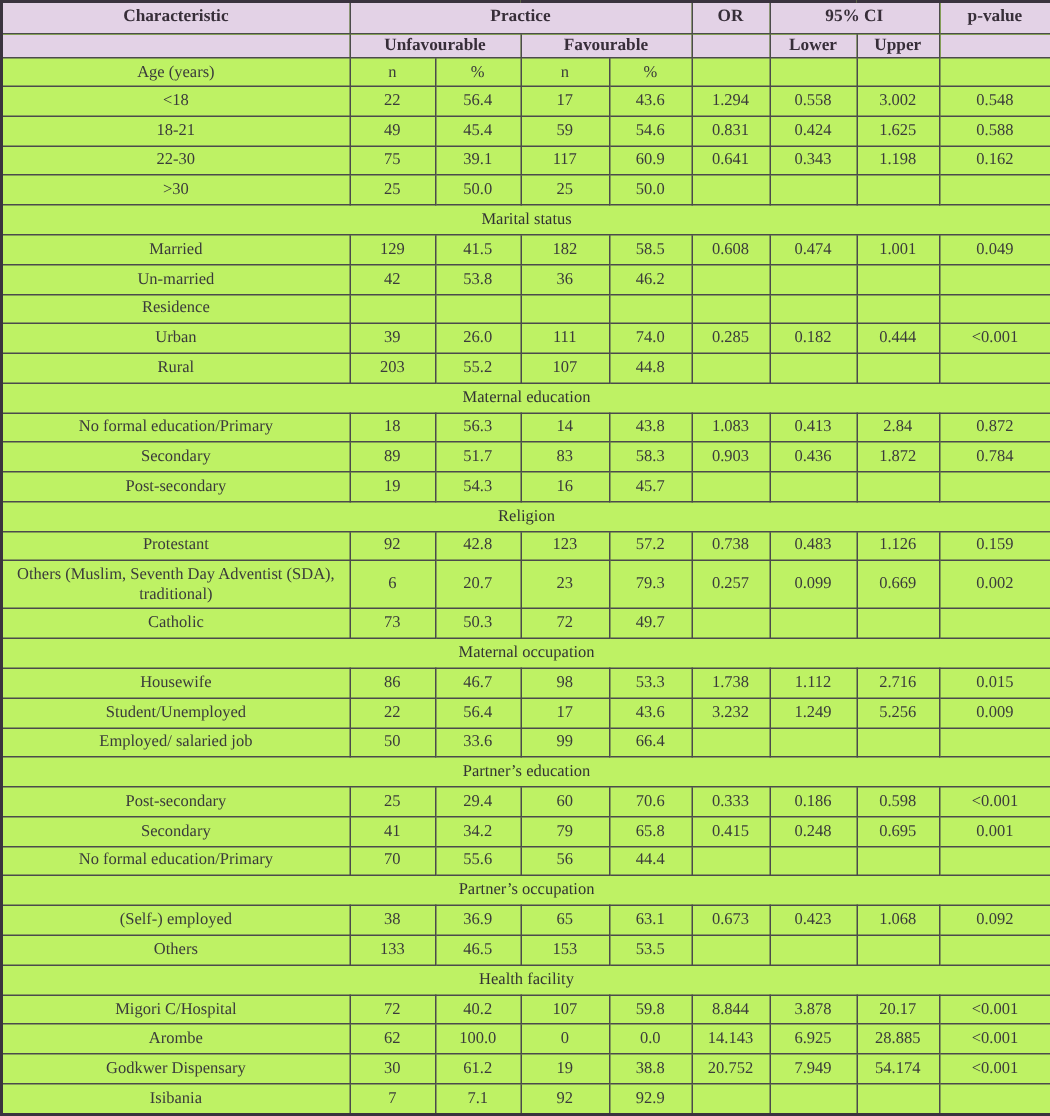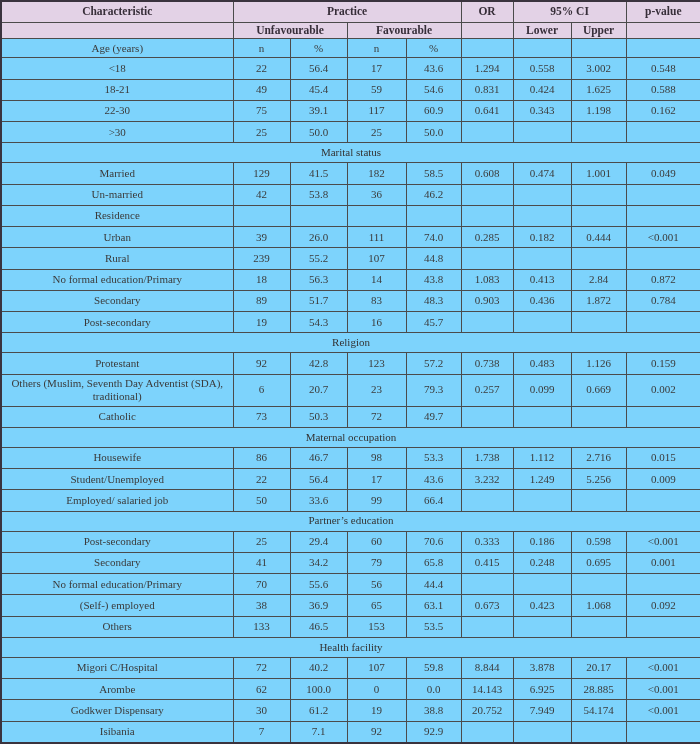--- a/index.html
+++ b/index.html
@@ -1,17 +1,17 @@
 <!DOCTYPE html>
 <html><head>
 <meta charset="utf-8">
 <style>
   html,body { margin:0; padding:0; background:#ffffff; }
   .page {
-    width:700px; height:744px; background:#7dd3fc; overflow:hidden;
+    width:700px; height:744px; background:#bef264; overflow:hidden;
     font-family:"Liberation Serif","DejaVu Serif",serif;
   }
   table.stat {
     width:700px; height:744px;
     border-collapse:collapse; table-layout:fixed;
     border:2px solid #3a333e;
     color:#3b3b3b;
   }
   table.stat th, table.stat td {
     border:1px solid #4b4b4b;
@@ -164,46 +164,49 @@
           <td>26.0</td>
           <td>111</td>
           <td>74.0</td>
           <td>0.285</td>
           <td>0.182</td>
           <td>0.444</td>
           <td>&lt;0.001</td>
         </tr>
         <tr>
           <td>Rural</td>
-          <td>239</td>
+          <td>203</td>
           <td>55.2</td>
           <td>107</td>
           <td>44.8</td>
           <td></td>
           <td></td>
           <td></td>
           <td></td>
+        </tr>
+        <tr>
+          <td colspan="9" class="section">Maternal education</td>
         </tr>
         <tr>
           <td>No formal education/Primary</td>
           <td>18</td>
           <td>56.3</td>
           <td>14</td>
           <td>43.8</td>
           <td>1.083</td>
           <td>0.413</td>
           <td>2.84</td>
           <td>0.872</td>
         </tr>
         <tr>
           <td>Secondary</td>
           <td>89</td>
           <td>51.7</td>
           <td>83</td>
-          <td>48.3</td>
+          <td>58.3</td>
           <td>0.903</td>
           <td>0.436</td>
           <td>1.872</td>
           <td>0.784</td>
         </tr>
         <tr>
           <td>Post-secondary</td>
           <td>19</td>
           <td>54.3</td>
           <td>16</td>
@@ -315,20 +318,23 @@
           <td>70</td>
           <td>55.6</td>
           <td>56</td>
           <td>44.4</td>
           <td></td>
           <td></td>
           <td></td>
           <td></td>
         </tr>
         <tr>
+          <td colspan="9" class="section">Partner’s occupation</td>
+        </tr>
+        <tr>
           <td>(Self-) employed</td>
           <td>38</td>
           <td>36.9</td>
           <td>65</td>
           <td>63.1</td>
           <td>0.673</td>
           <td>0.423</td>
           <td>1.068</td>
           <td>0.092</td>
         </tr>

